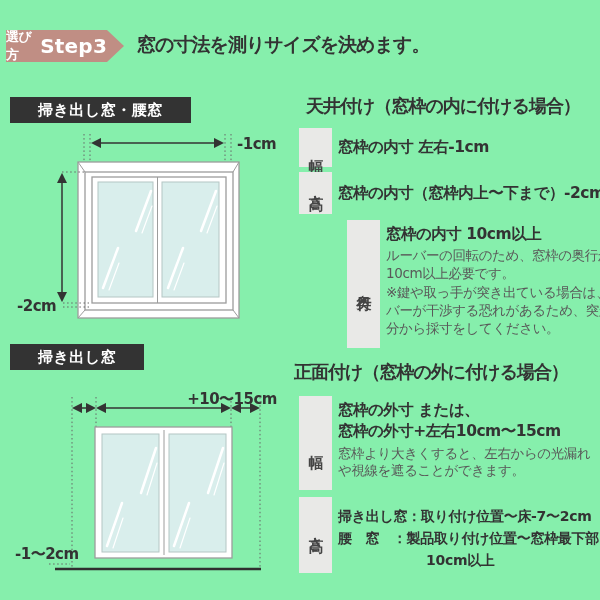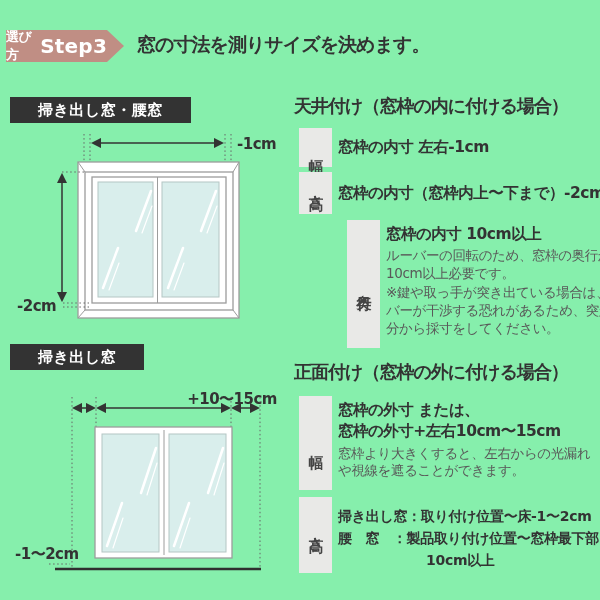--- a/index.html
+++ b/index.html
@@ -18,21 +18,21 @@
 
   
   .type-badge{position:absolute;background:#333;color:#fff;font-size:15px;font-weight:600;
     line-height:26px;padding:0 28px;letter-spacing:0.5px;white-space:nowrap;}
   #badge-top{left:10px;top:97px;}
   #badge-bottom{left:10px;top:344px;}
 
   
   .spec-heading{position:absolute;left:294px;font-size:18px;font-weight:bold;color:#333;
     letter-spacing:-1px;white-space:nowrap;}
-  #heading-top{top:94px;}
+  #heading-top{top:94px;margin-left:12px;}
   #heading-bottom{top:360px;}
 
   .spec-row{position:absolute;left:299px;width:298px;display:flex;gap:6px;align-items:stretch;}
   .spec-label{flex:0 0 33px;background:#e9e9e7;display:flex;align-items:center;justify-content:center;}
   .spec-label .v{writing-mode:vertical-rl;text-orientation:upright;font-size:15px;font-weight:600;
     color:#444;letter-spacing:1px;}
   .spec-value{flex:1;min-width:0;}
   .center-val{display:flex;align-items:center;font-weight:bold;font-size:15.5px;
     letter-spacing:-0.5px;white-space:nowrap;color:#333;}
   .bold-line{font-weight:bold;font-size:15.5px;letter-spacing:-0.5px;line-height:1.38;color:#333;white-space:nowrap;}
@@ -205,19 +205,19 @@
       <div class="bold-line">窓枠の外寸+左右10cm〜15cm</div>
       <div class="note">窓枠より大きくすると、左右からの光漏れや視線を遮ることができます。</div>
     </div>
   </div>
 
   <div class="spec-row" id="row-h2">
     <div class="spec-label">
       <span class="v">高さ</span>
     </div>
     <div class="spec-value">
-      <div class="h2-line">掃き出し窓：取り付け位置〜床-1〜2cm</div>
+      <div class="h2-line">掃き出し窓：取り付け位置〜床-7〜2cm</div>
       <div class="h2-line">腰　窓　：製品取り付け位置〜窓枠最下部</div>
       <div class="h2-line h2-indent">10cm以上</div>
     </div>
   </div>
 
 </div>
 
 </body></html>

